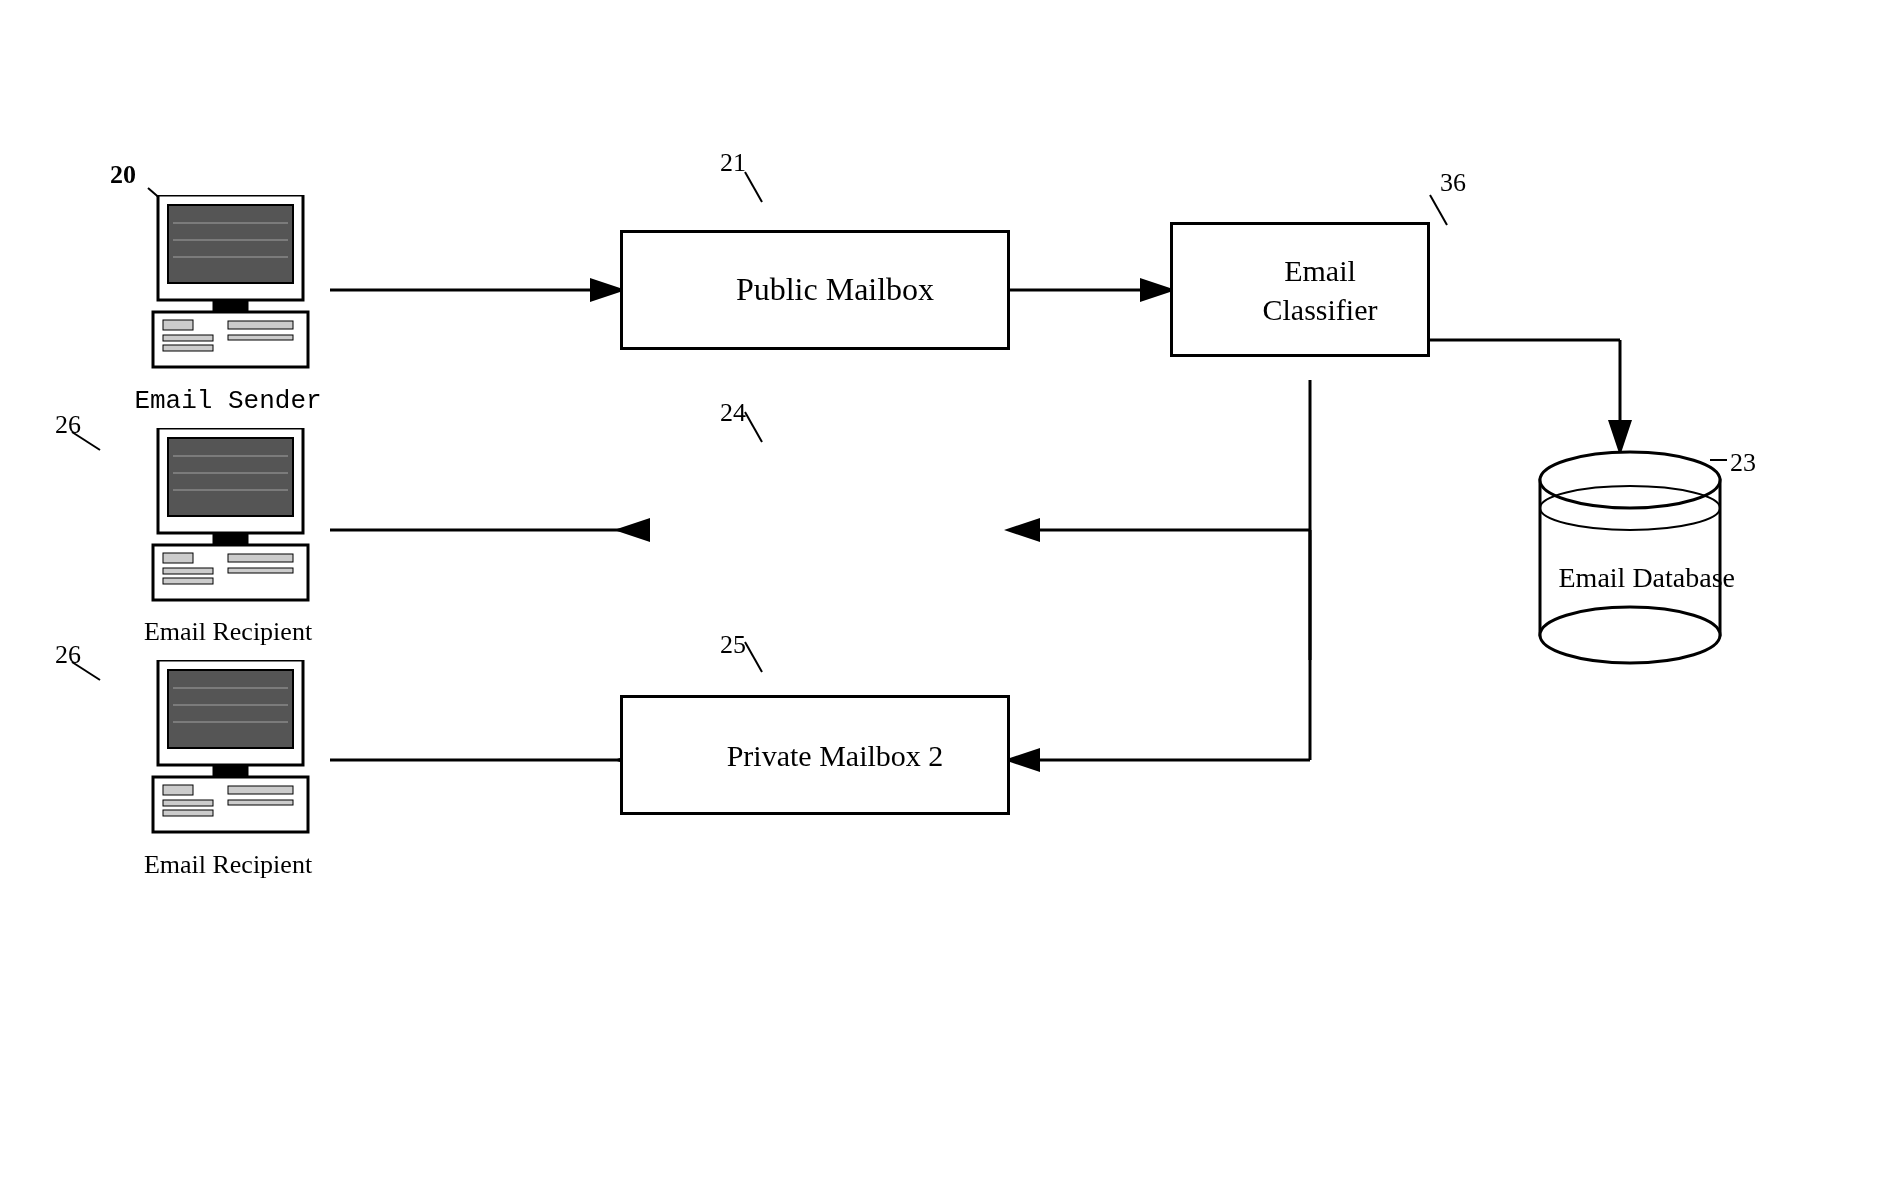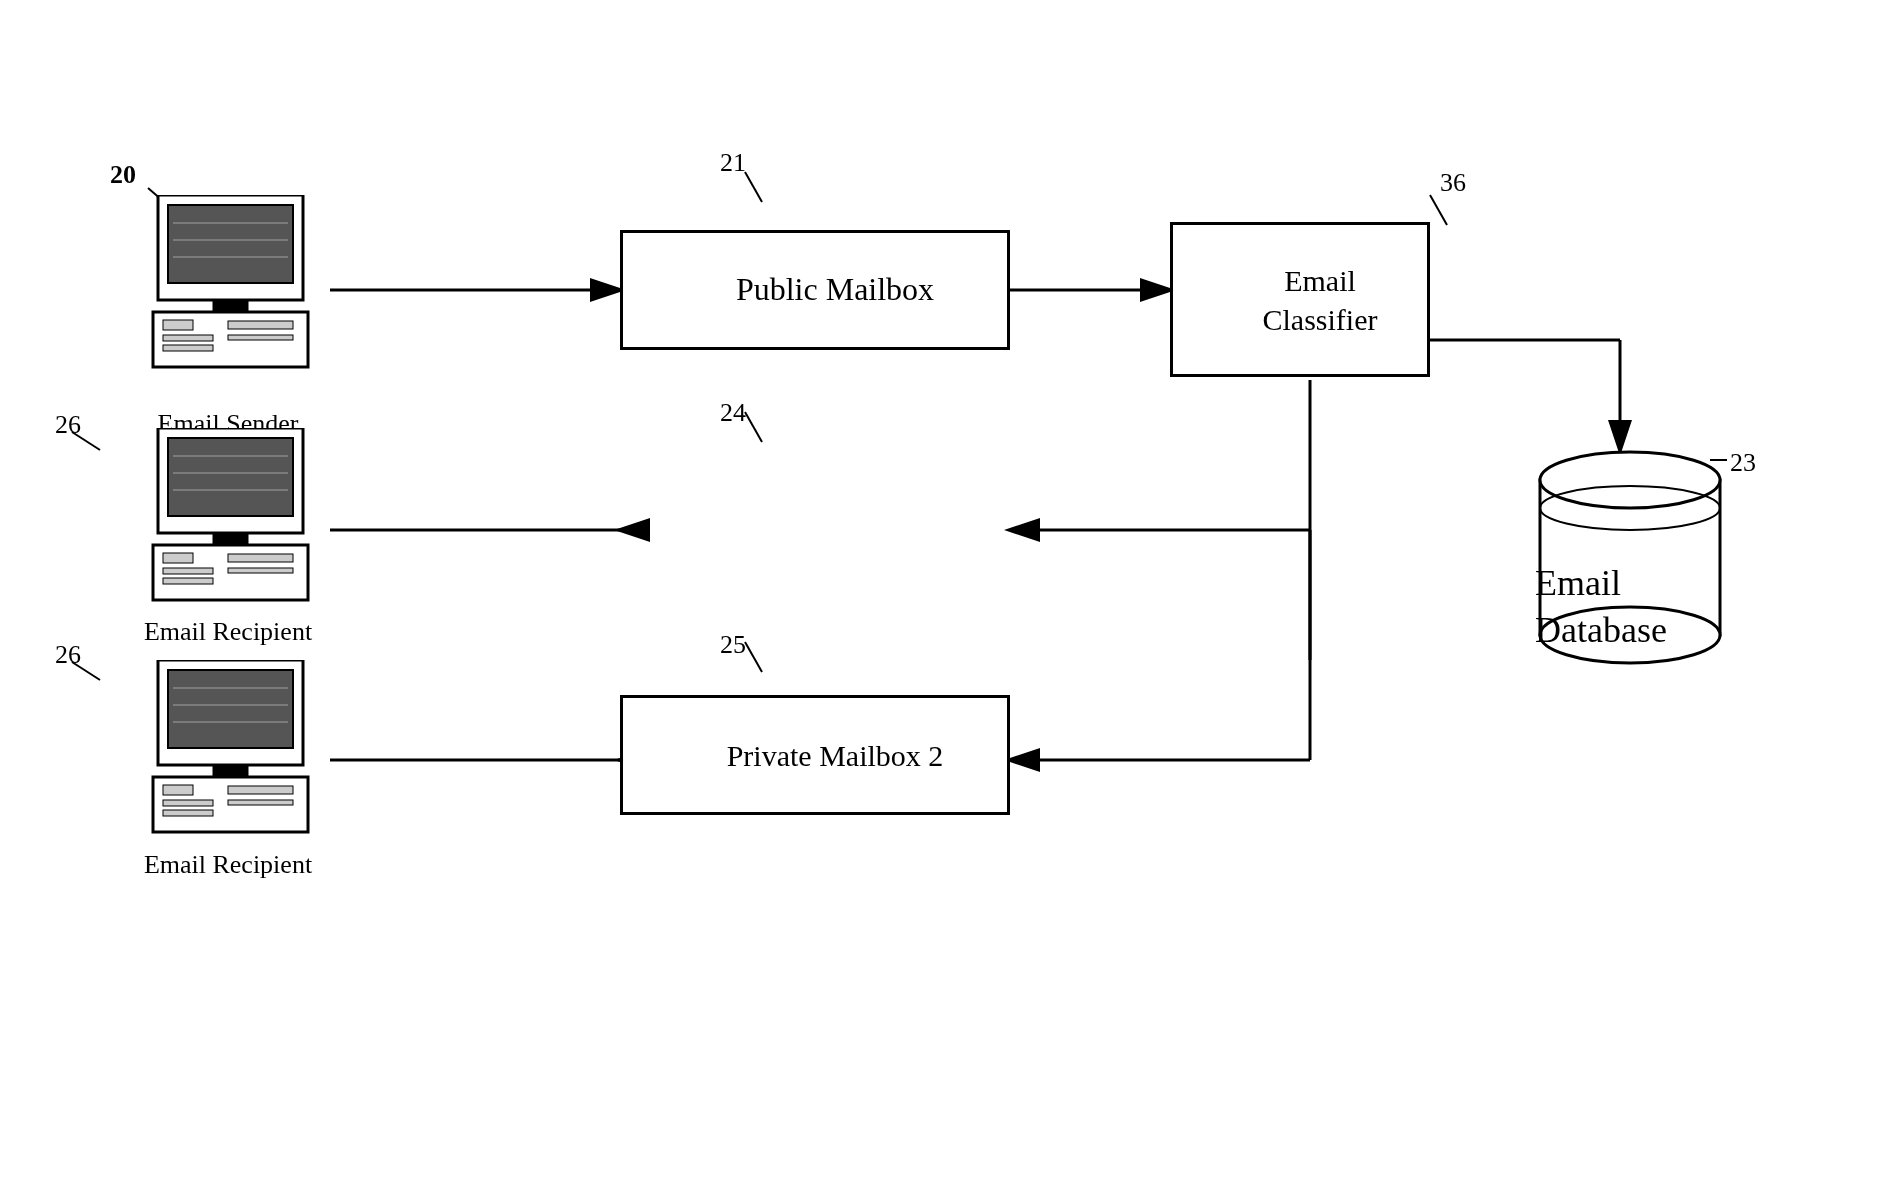--- a/index.html
+++ b/index.html
@@ -161,43 +161,43 @@
     <rect x="15" y="117" width="155" height="55" fill="#fff" stroke="#000" stroke-width="3"></rect>
 
     <rect x="25" y="125" width="30" height="10" fill="#ccc" stroke="#000" stroke-width="1"></rect>
     <rect x="25" y="140" width="50" height="6" fill="#ccc" stroke="#000" stroke-width="1"></rect>
     <rect x="25" y="150" width="50" height="6" fill="#ccc" stroke="#000" stroke-width="1"></rect>
 
     <rect x="90" y="126" width="65" height="8" fill="#ccc" stroke="#000" stroke-width="1"></rect>
     <rect x="90" y="140" width="65" height="5" fill="#ccc" stroke="#000" stroke-width="1"></rect>
   </svg>
 
-  <div class="node-label" style="left: 108px; top: 407px; width: 240px;">Email Sender</div>
+  <div class="node-label" style="left: 108px; top: 385px; width: 240px; font-family: Liberation Mono, monospace;">Email Sender</div>
 
   <div class="box" style="left: 620px; top: 230px; width: 390px; height: 120px; font-size: 32px;">
     <span>Public Mailbox</span>
   </div>
 
-  <div class="box" style="left: 1170px; top: 222px; width: 260px; height: 155px; font-size: 30px;">
+  <div class="box" style="left: 1170px; top: 222px; width: 260px; height: 135px; font-size: 30px;">
     <span style="white-space: pre-line;">Email
 Classifier</span>
   </div>
 
   <svg class="database-shape" style="left: 1530px; top: 450px;" width="200" height="220">
 
     <rect x="10" y="30" width="180" height="155" fill="#fff" stroke="#000" stroke-width="3"></rect>
 
     <ellipse cx="100" cy="30" rx="90" ry="28" fill="#fff" stroke="#000" stroke-width="3"></ellipse>
 
     <ellipse cx="100" cy="185" rx="90" ry="28" fill="#fff" stroke="#000" stroke-width="3"></ellipse>
 
     <ellipse cx="100" cy="58" rx="90" ry="22" fill="none" stroke="#000" stroke-width="2"></ellipse>
   </svg>
 
-  <div class="node-label" style="left: 1535px; top: 560px; width: 200px; font-size: 36px; text-align: left;">Email
+  <div class="node-label" style="left: 1535px; top: 560px; width: 200px; font-size: 28px; text-align: right;">Email
 Database</div>
 
 
   <div class="box" style="left: 620px; top: 695px; width: 390px; height: 120px; font-size: 30px;">
     <span>Private Mailbox 2</span>
   </div>
 
   <svg class="computer-icon" style="left: 138px; top: 428px;" width="185" height="175">
 
     <rect x="20" y="0" width="145" height="105" fill="#fff" stroke="#000" stroke-width="3"></rect>

